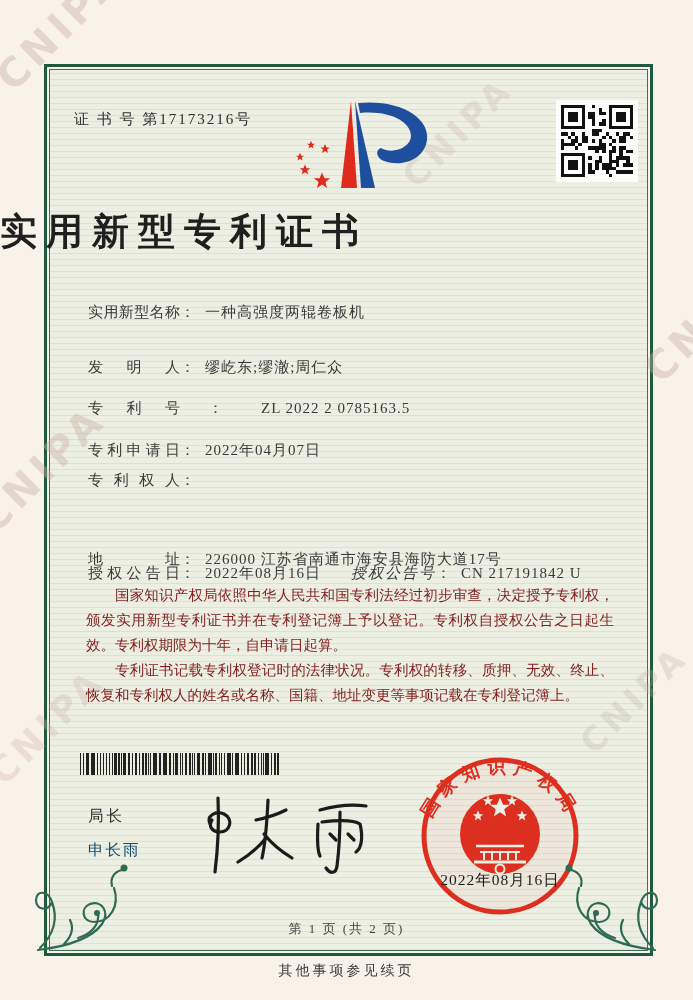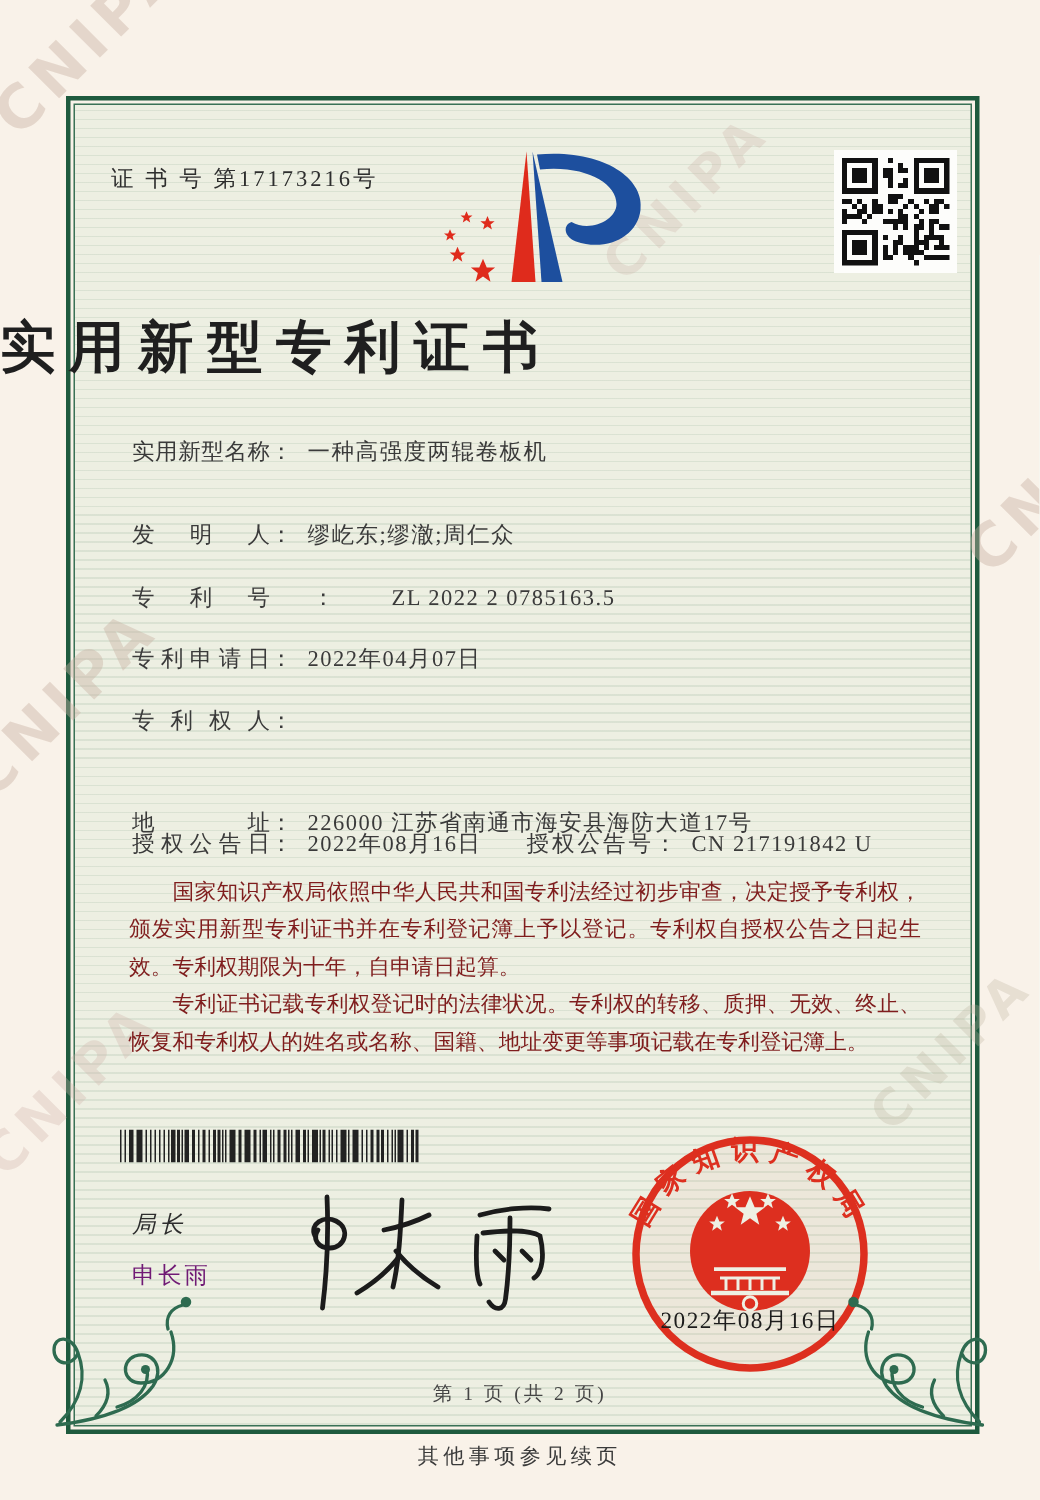--- a/index.html
+++ b/index.html
@@ -46,31 +46,31 @@
   .qr-box{position:absolute; left:556px; top:100px; width:82px; height:82px;
     background:#fdfdfb; display:flex; align-items:center; justify-content:center;}
   .doc-title{
     position:absolute; left:0; right:0; top:207px; text-align:left;
     font-size:37px; font-weight:bold; letter-spacing:9px; color:#1f1f1f;
   }
   .field-row{position:absolute; left:88px; width:530px; display:flex; align-items:baseline;
     font-size:15px; color:#3a3a3a; white-space:nowrap;}
   .flabel{display:inline-block; width:92px; text-align:justify; text-align-last:justify;}
   .fcolon{display:inline-block; margin-right:10px;}
-  .fvalue{letter-spacing:1px;}
+  .fvalue{letter-spacing:1px;margin-top:11px;}
   .pair2{margin-left:30px;}
-  .pair2 .flabel2{letter-spacing:2px;}
+  .pair2 .flabel2{letter-spacing:2px;font-style:italic;}
   .r1{top:292px;} .r2{top:347px;} .r3{top:389px;gap:28px;} .r4{top:430px;}
   .r5{top:471px;} .r6{top:539px;} .r7{top:553px;align-items:flex-end;}
   .body-text{position:absolute; left:86px; top:583px; width:528px;
     font-size:14.5px; line-height:25px; text-align:justify; color:#7f1d1d;}
   .body-text p{margin:0; text-indent:2em;}
   .barcode{position:absolute; left:80px; top:753px; width:202px; height:22px;}
-  .director-title{position:absolute; left:88px; top:806px; font-size:15.5px; letter-spacing:3px; color:#2d2d2d;font-style:italic;}
-  .director-name{position:absolute; left:88px; top:840px; font-size:15.5px; letter-spacing:2px; color:#701a75;}
+  .director-title{position:absolute; left:88px; top:806px; font-size:15.5px; letter-spacing:3px; color:#2d2d2d;}
+  .director-name{position:absolute; left:88px; top:840px; font-size:15.5px; letter-spacing:2px; color:#0c4a6e;}
   .signature{position:absolute; left:182px; top:786px; width:215px; height:95px;}
   .seal{position:absolute; left:412px; top:748px; width:176px; height:176px; overflow:visible;}
   .seal-date{position:absolute; left:412px; top:870px; width:176px; text-align:center;
     font-size:15.5px; color:#1c1c1c; letter-spacing:1px; z-index:5;}
   .page-number{position:absolute; left:0; right:0; top:920px; text-align:center;
     font-size:13px; letter-spacing:2px; color:#454545;}
   .footer-note{position:absolute; left:0; right:0; top:962px; text-align:center;
     font-size:14px; letter-spacing:3px; color:#3a3a3a;}
 </style>
 </head>

